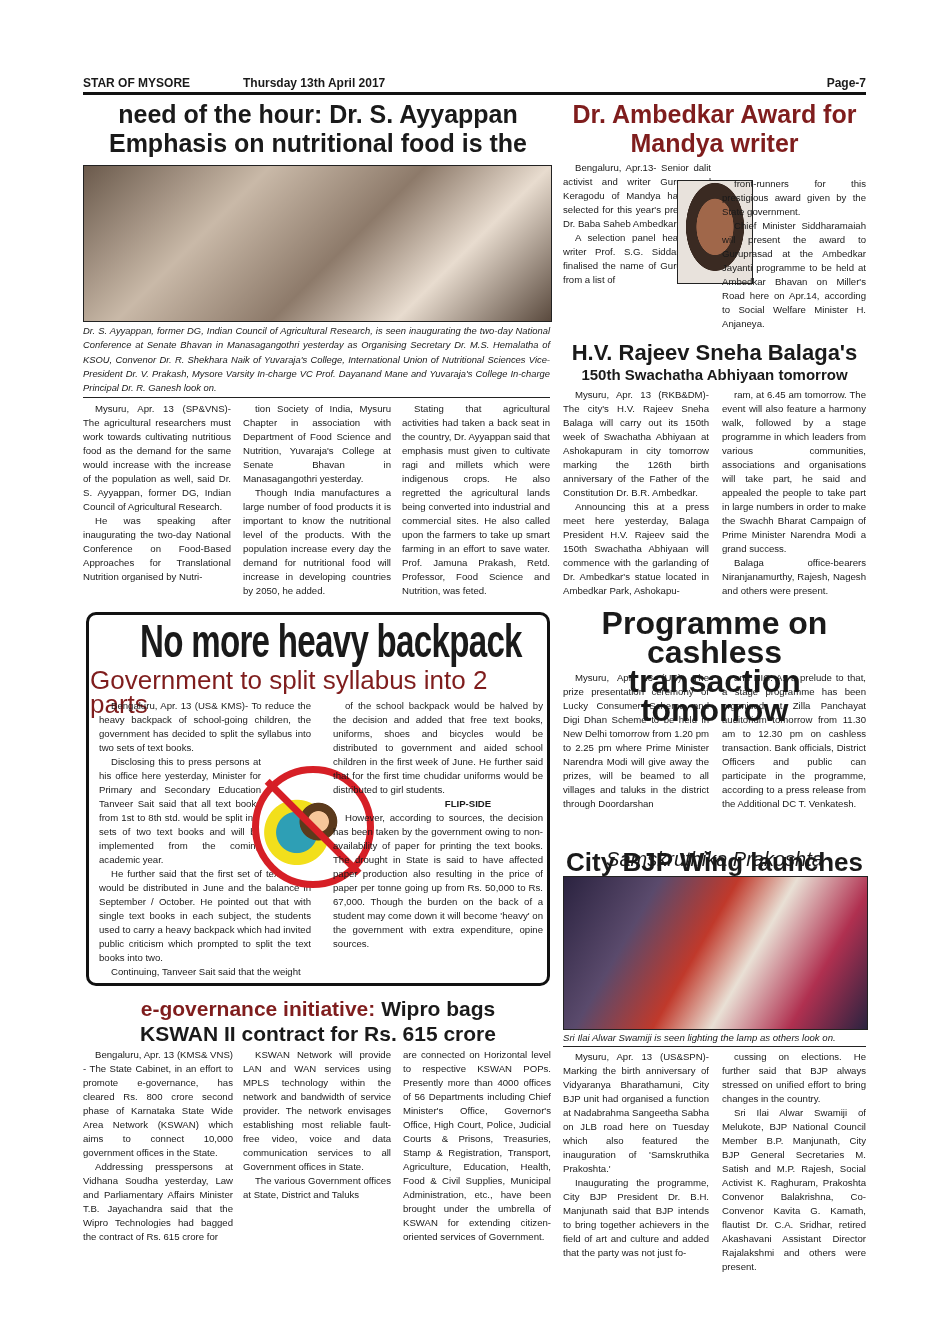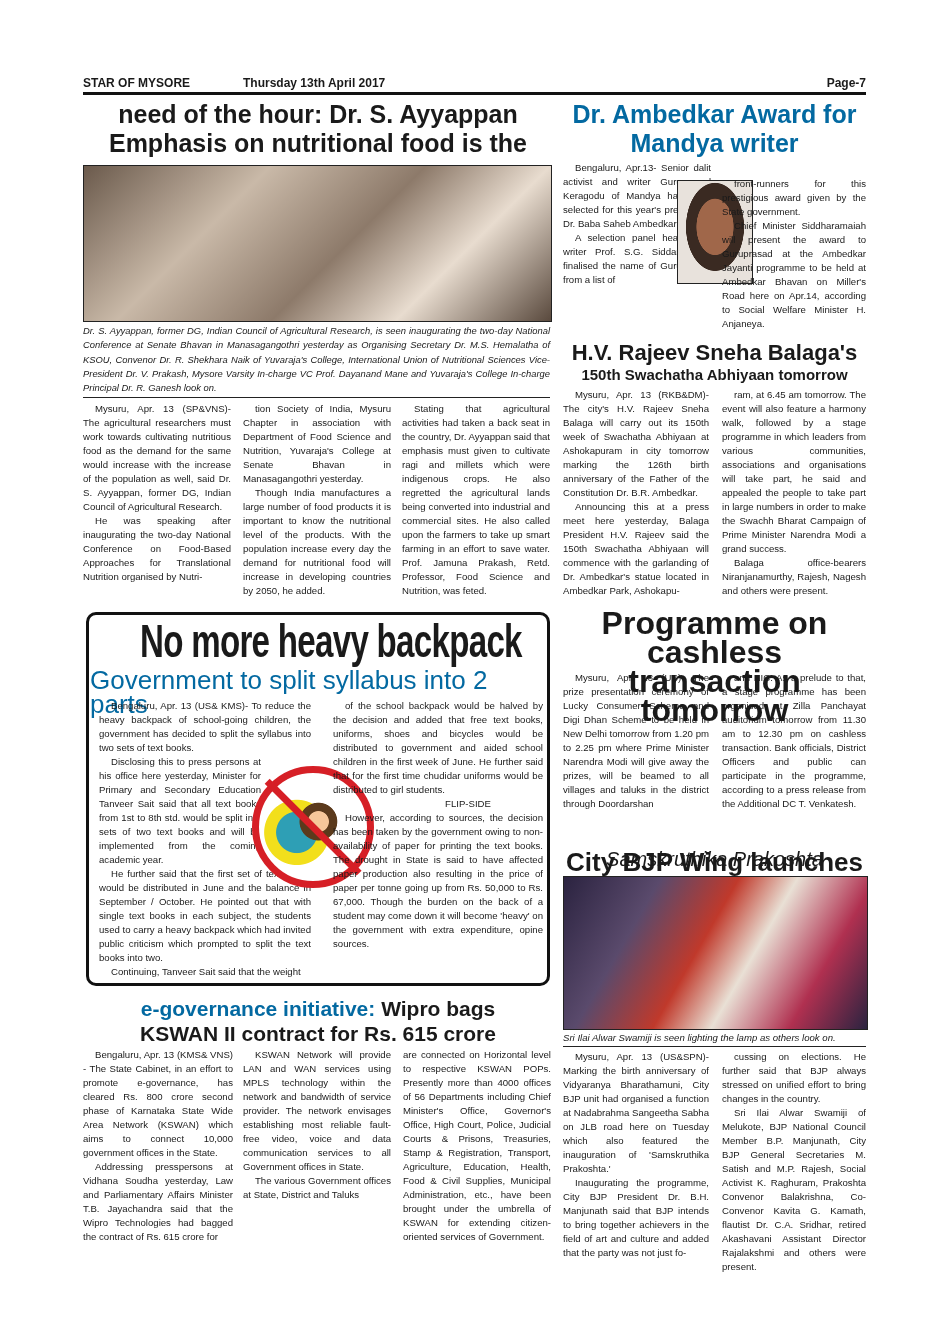--- a/index.html
+++ b/index.html
@@ -6,21 +6,21 @@
   body{width:945px;height:1337px;position:relative;overflow:hidden;font-family:"Liberation Sans",sans-serif;color:#1a1a1a;}
   .abs{position:absolute;}
   .mast{left:83px;top:76px;width:783px;height:16px;font-size:12px;font-weight:bold;}
   .mast .pub{position:absolute;left:0;top:0;}
   .mast .date{position:absolute;left:160px;top:0;}
   .mast .page{position:absolute;right:0;top:0;}
   .rule{position:absolute;left:83px;top:92px;width:783px;height:3px;background:#111;}
   .col{font-size:9.6px;line-height:14px;text-align:justify;hyphens:auto;}
   .col p{margin:0;text-indent:12px;}
   .h1{font-weight:bold;text-align:center;color:#1a1a1a;}
-  .red{color:#0369a1;}
+  .red{color:#7f1d1d;}
   .photo{background:linear-gradient(135deg,#6b5a4c 0%,#c9b9a8 30%,#8d7a6a 55%,#e8dccf 75%,#5a4a3e 100%);border:1px solid #222;}
   .caption{font-size:9.4px;font-style:italic;font-weight:normal;line-height:14.3px;text-align:justify;}
   .hr{position:absolute;height:1px;background:#222;}
   .box{border:3px solid #111;border-radius:10px;}
   .condensed{font-family:"Liberation Sans",sans-serif;font-weight:bold;transform:scaleX(0.72);transform-origin:center;white-space:nowrap;letter-spacing:-1px;}
   .nosign{border-radius:50%;border:7px solid #d61f26;background:radial-gradient(circle at 55% 45%,#f6c79a 0 12%,#5b3a1c 13% 22%,transparent 23%),radial-gradient(circle at 35% 55%,#2e9fb5 0 22%,#f2df1c 23% 35%,transparent 36%),#fff;box-sizing:border-box;}
   .nosign .bar{position:absolute;left:50%;top:50%;width:120%;height:7px;background:#d61f26;transform:translate(-50%,-50%) rotate(45deg);}
 </style>
 </head>
 <body>
@@ -85,21 +85,21 @@
   <p>Bengaluru, Apr. 13 (US&amp; KMS)- To reduce the heavy backpack of school-going children, the government has decided to split the syllabus into two sets of text books.</p>
   <p style="padding-right:50px">Disclosing this to press persons at his office here yesterday, Minister for Primary and Secondary Education Tanveer Sait said that all text books from 1st to 8th std. would be split into sets of two text books and will be implemented from the coming academic year.</p>
   <p>He further said that the first set of text books would be distributed in June and the balance in September / October. He pointed out that with single text books in each subject, the students used to carry a heavy backpack which had invited public criticism which prompted to split the text books into two.</p>
   <p>Continuing, Tanveer Sait said that the weight</p>
 </div>
 <div class="abs nosign" style="left:252px;top:766px;width:122px;height:122px;" title="No heavy backpack sign">
     <div class="bar"></div>
   </div>
 <div class="abs col" style="left:333px;top:699px;width:210px;">
   <p>of the school backpack would be halved by the decision and added that free text books, uniforms, shoes and bicycles would be distributed to government and aided school children in the first week of June. He further said that for the first time chudidar uniforms would be distributed to girl students.</p>
-  <div style="text-align:center;font-weight:normal;padding-left:60px;">FLIP-SIDE</div>
+  <div style="text-align:center;font-weight:bold;padding-left:60px;">FLIP-SIDE</div>
   <p>However, according to sources, the decision has been taken by the government owing to non-availability of paper for printing the text books. The drought in State is said to have affected paper production also resulting in the price of paper per tonne going up from Rs. 50,000 to Rs. 67,000. Though the burden on the back of a student may come down it will become 'heavy' on the government with extra expenditure, opine sources.</p>
 </div>
 
 <div class="abs h1" style="left:563px;top:609px;width:303px;font-size:32px;line-height:29px;">
   <div>Programme on cashless</div>
   <div>transaction tomorrow</div>
 </div>
 <div class="abs col" style="left:563px;top:671px;width:146px;">
   <p>Mysuru, Apr. 13 (US)- The prize presentation ceremony of Lucky Consumer Scheme and Digi Dhan Scheme to be held in New Delhi tomorrow from 1.20 pm to 2.25 pm where Prime Minister Narendra Modi will give away the prizes, will be beamed to all villages and taluks in the district through Doordarshan</p>
 </div>

